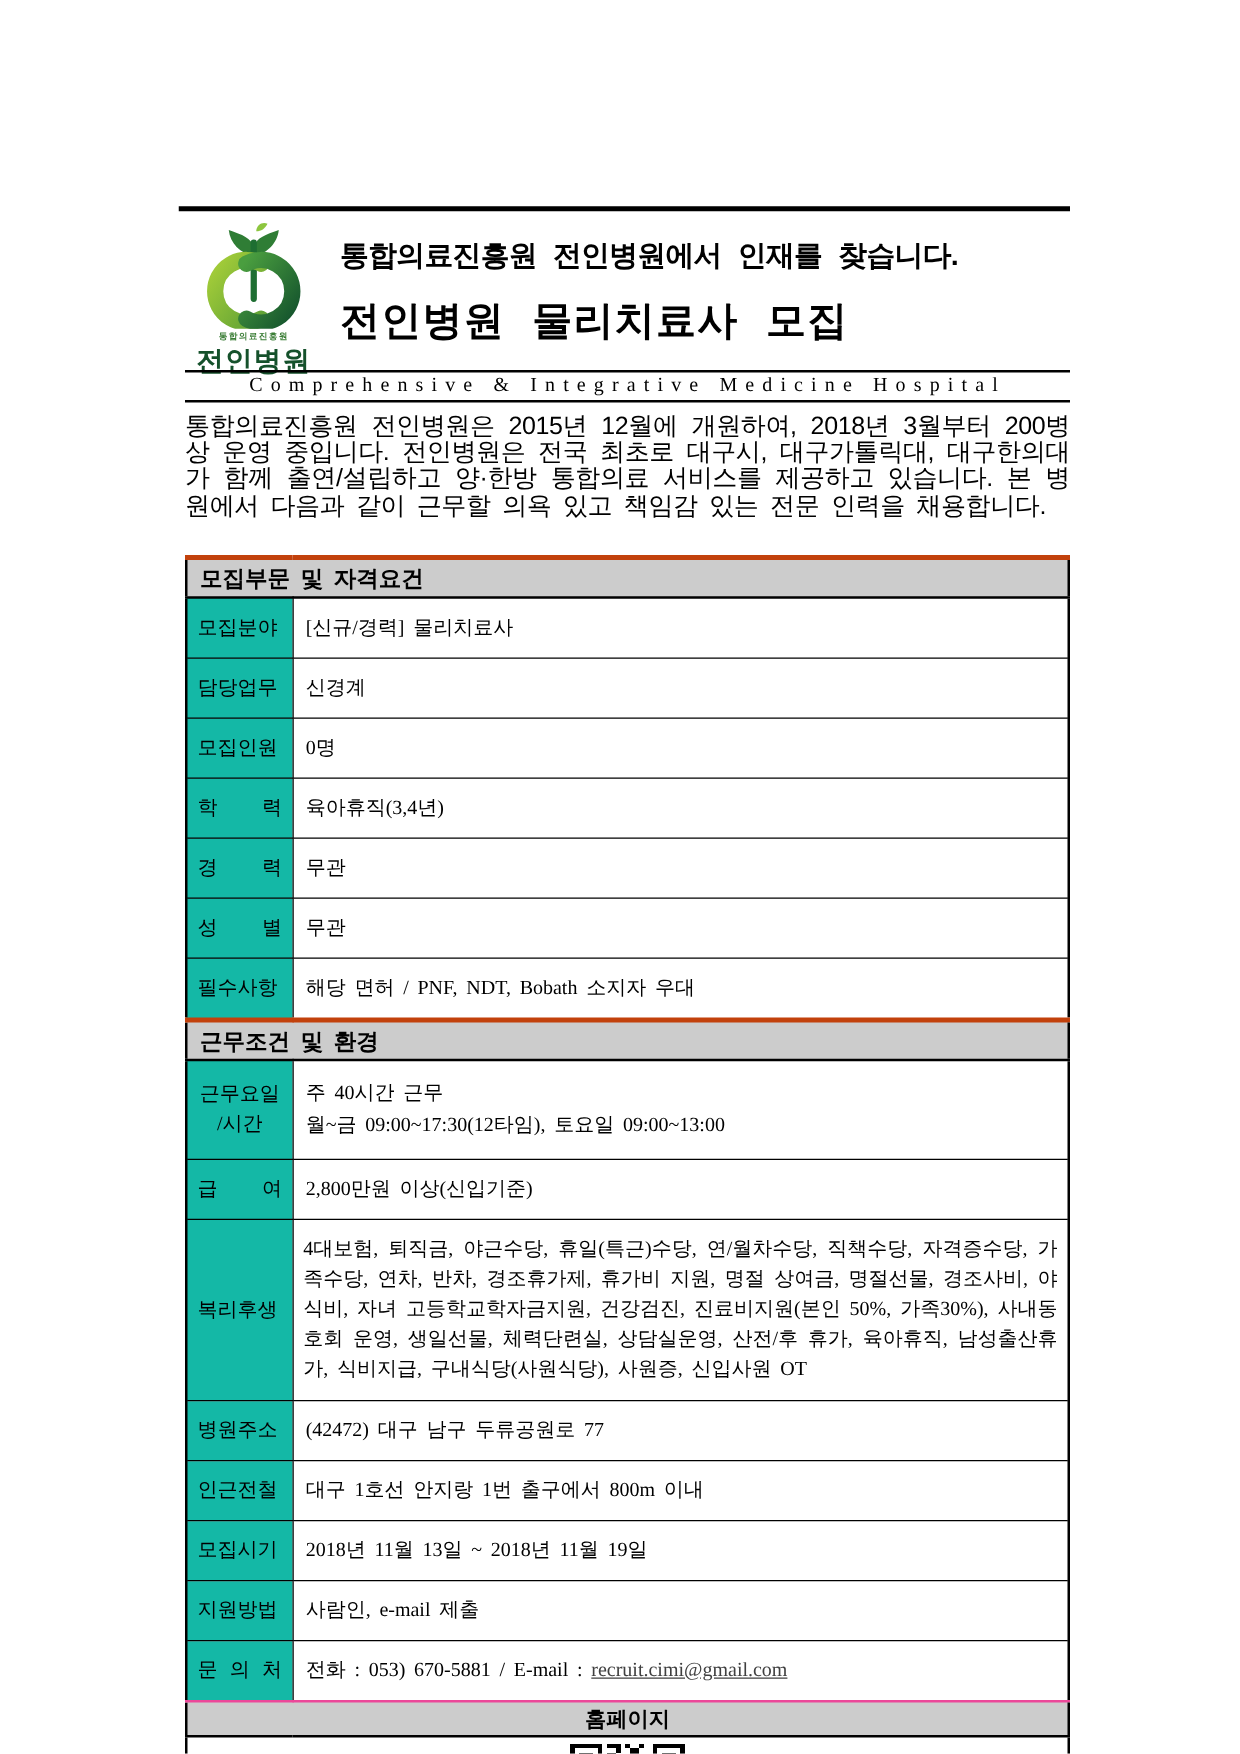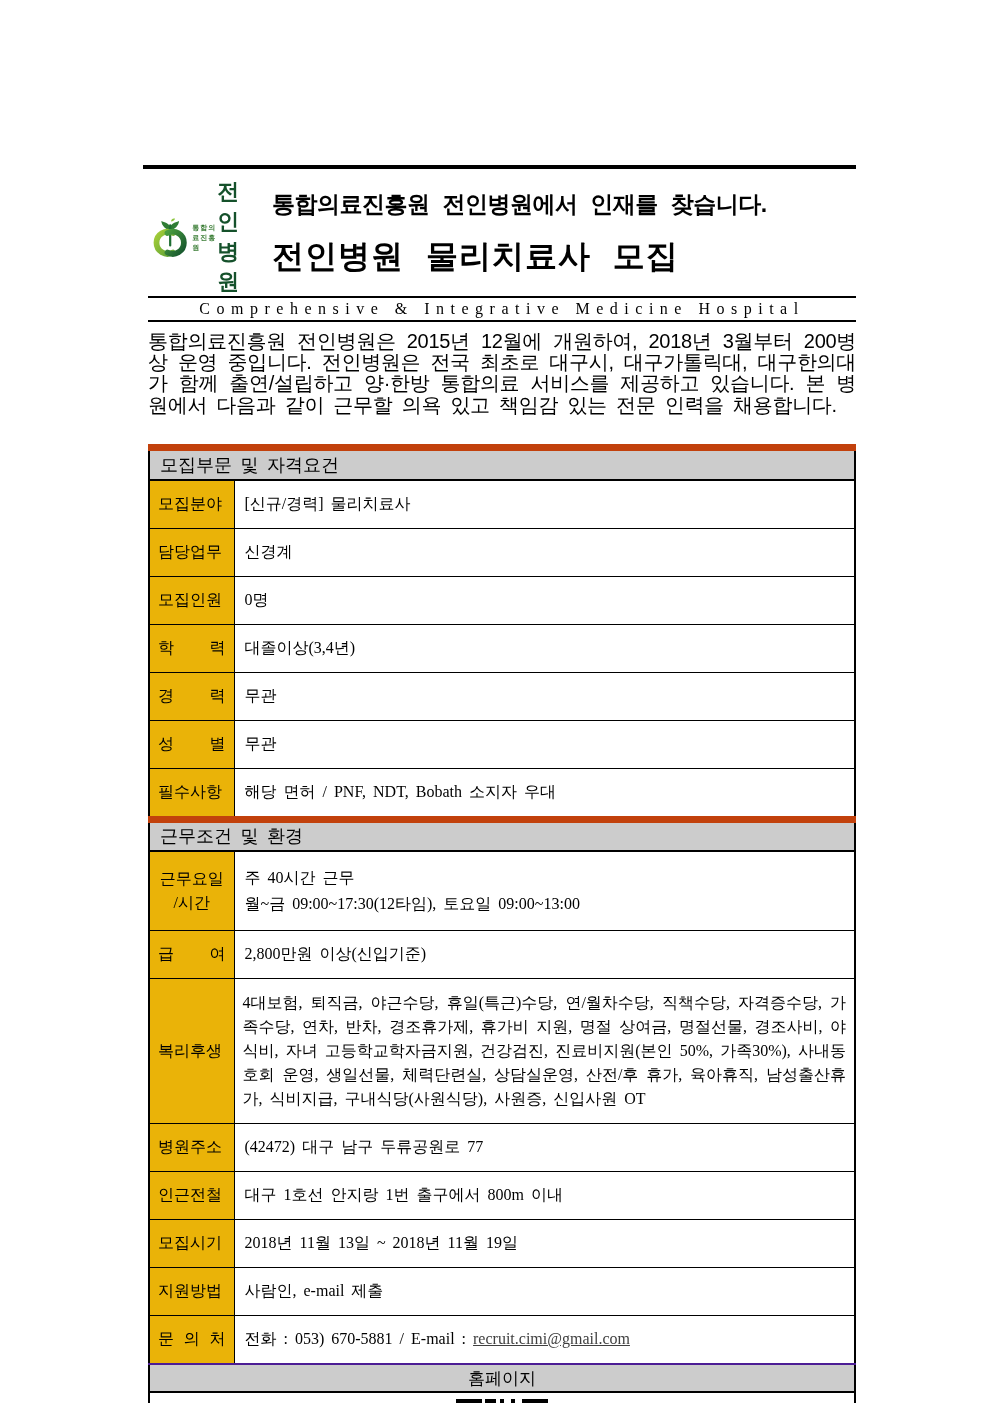--- a/index.html
+++ b/index.html
@@ -5,21 +5,21 @@
   * { margin:0; padding:0; box-sizing:border-box; }
   body { background:#ffffff; }
   .page {
     position:relative; width:992px; height:1403px; background:#fff;
     font-family:"Liberation Serif", serif; color:#000; overflow:hidden;
   }
   .top-rule { position:absolute; left:143px; top:165px; width:713px; height:4px; background:#000; }
 
   
   .header { position:absolute; left:148px; top:177px; width:708px; display:flex; }
-  .logo-block { width:110px; display:flex; flex-direction:row; align-items:center; }
+  .logo-block { width:110px; display:flex; flex-direction:column; align-items:center; }
   .logo-org { font-family:"Liberation Sans",sans-serif; font-size:7px; color:#3a7d35; letter-spacing:1px; margin-top:1px; font-weight:bold;}
   .logo-name { font-family:"Liberation Sans",sans-serif; font-size:22px; font-weight:bold; color:#15512b; letter-spacing:1px; }
   .title-block { margin-left:14px; padding-top:12px; font-family:"Liberation Sans",sans-serif; }
   .tagline { font-size:23px; font-weight:bold; word-spacing:7px; letter-spacing:-0.5px; }
   .main-title { font-size:32px; font-weight:bold; margin-top:15px; word-spacing:12px; letter-spacing:1px; }
 
   
   .en-band {
     position:absolute; left:148px; top:296px; width:708px; height:26px;
     border-top:2px solid #000; border-bottom:2px solid #000;
@@ -37,37 +37,37 @@
   
   table.info {
     position:absolute; left:148px; top:444px; width:708px;
     border-collapse:collapse; table-layout:fixed;
     font-size:16px;
   }
   table.info { border:2px solid #000; }
   table.info td { border:1px solid #000; vertical-align:middle; }
   col.c-label { width:85px; }
   td.lbl {
-    background:#eab308; padding:0 8px; font-size:16px;
+    background:#14b8a6; padding:0 8px; font-size:16px;
     text-align:justify; text-align-last:justify; white-space:pre-line;
   }
   td.lbl.center { text-align:center; text-align-last:center; line-height:24px; }
   td.val { padding:13px 10px; word-spacing:3px; }
   td.val.pre { white-space:pre-line; line-height:26px; }
   td.val.justify { text-align:justify; line-height:24px; padding:6px 8px; }
   tr.row { height:31px; }
   tr.row-2line { height:57px; }
   tr.row-big { height:145px; }
   tr.sec { height:32px; }
   tr.sec td {
-    background:#cccccc; font-weight:normal; font-size:18px; padding:0 10px;
-    border-top:7px solid #c2410c; border-bottom:2px solid #000; word-spacing:4px;
+    background:#cccccc; font-weight:bold; font-size:18px; padding:0 10px;
+    border-top:4px solid #c2410c; border-bottom:2px solid #000; word-spacing:4px;
   }
   tr.homep { height:28px; }
-  tr.homep td { background:#cccccc; font-weight:normal; font-size:17px; text-align:center; border-top:2px solid #4c1d95; border-bottom:2px solid #000; }
+  tr.homep td { background:#cccccc; font-weight:bold; font-size:17px; text-align:center; border-top:2px solid #ec4899; border-bottom:2px solid #000; }
   tr.qr-row { height:109px; }
   tr.qr-row td { text-align:center; vertical-align:middle; }
   a.email { color:#404040; text-decoration:underline; }
   .qr-wrap { display:inline-block; line-height:0; }
 </style>
 </head>
 <body>
 
 <div class="page">
 
@@ -121,21 +121,21 @@
       <tr class="row">
         <td class="lbl">담당업무</td>
         <td class="val">신경계</td>
       </tr>
       <tr class="row">
         <td class="lbl">모집인원</td>
         <td class="val">0명</td>
       </tr>
       <tr class="row">
         <td class="lbl">학 력</td>
-        <td class="val">대졸이상(3,4년)</td>
+        <td class="val">육아휴직(3,4년)</td>
       </tr>
       <tr class="row">
         <td class="lbl">경 력</td>
         <td class="val">무관</td>
       </tr>
       <tr class="row">
         <td class="lbl">성 별</td>
         <td class="val">무관</td>
       </tr>
       <tr class="row">

